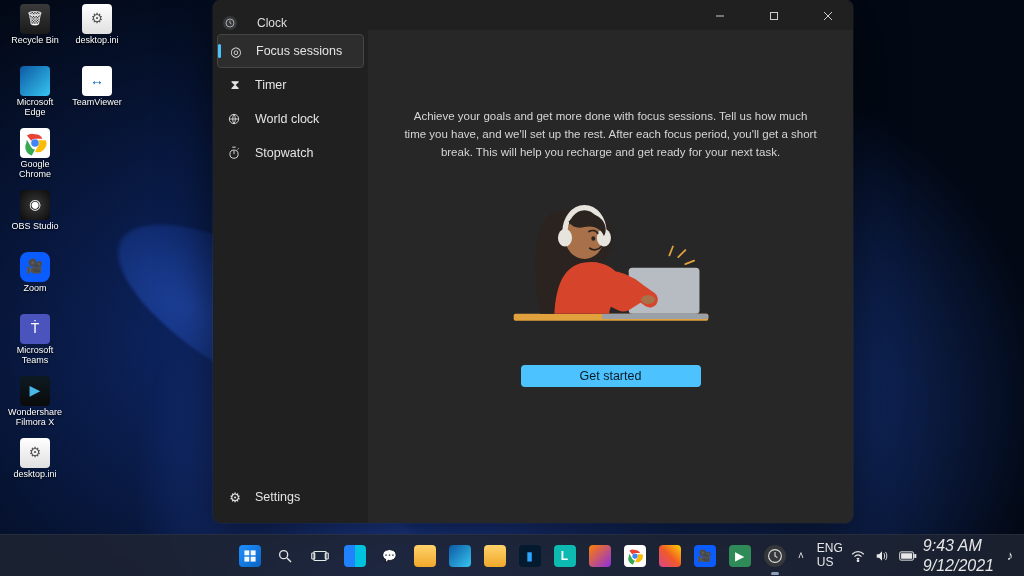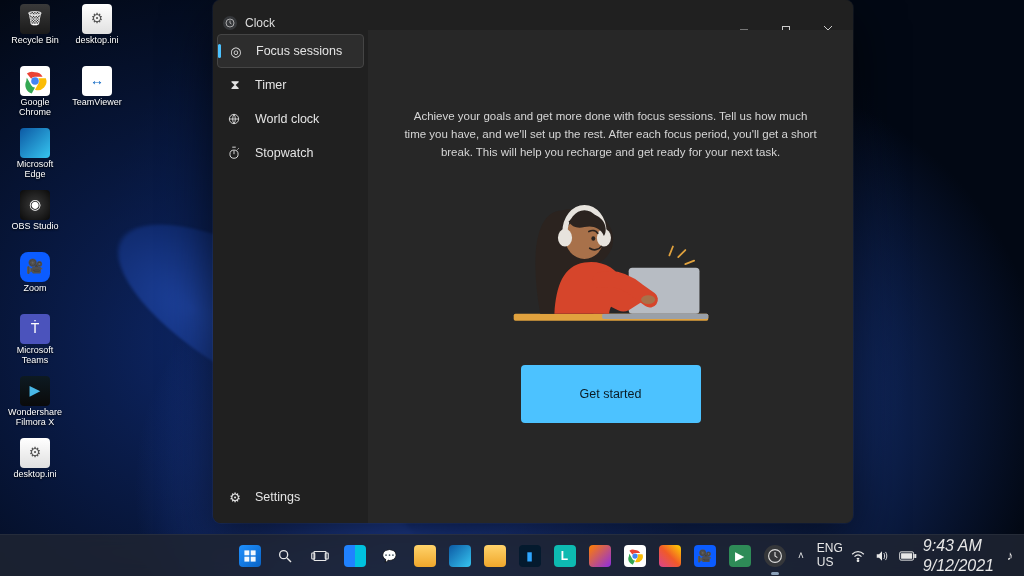--- a/index.html
+++ b/index.html
@@ -41,21 +41,21 @@
   .ic.ini2  { background:linear-gradient(#fff,#e0e0e0); color:#555;}
   .chrome-svg { width:26px; height:26px; }
 
   
   .window {
     position:absolute; left:213px; top:0px; width:640px; height:523px;
     background:#202020; color:#e8e8e8; border-radius:8px;
     box-shadow:0 18px 50px rgba(0,0,0,.65), 0 0 0 1px rgba(255,255,255,.06);
     display:flex; flex-direction:column; overflow:hidden;
   }
-  .titlebar { height:30px; display:flex; align-items:flex-start; padding:16px 4px 0 10px; background:#202020;}
+  .titlebar { height:30px; display:flex; align-items:flex-end; padding:16px 4px 0 10px; background:#202020;gap:12px;}
   .titlebar .app-icon { width:14px; height:14px; border-radius:50%; background:#35373a; margin-right:8px; display:flex; align-items:center; justify-content:center;}
   .titlebar .title { font-size:12px; color:#ddd; flex:1;}
   .winbtn { width:42px; height:28px; display:flex; align-items:center; justify-content:center; color:#ccc; font-size:10px; cursor:pointer;}
 
   .body { flex:1; display:flex; }
   .sidebar { width:155px; background:#202020; display:flex; flex-direction:column; padding:4px 4px;}
   .nav { flex:1; }
   .nav-item {
     display:flex; align-items:center; gap:12px; height:34px;
     padding:0 10px; border-radius:4px; color:#e4e4e4; font-size:12.5px;
@@ -69,21 +69,21 @@
 
   .main {
     flex:1; background:#272727; display:flex; flex-direction:column; align-items:center;
     padding:78px 28px 0 28px; text-align:center;
   }
   .main h1 { font-size:23px; font-weight:600; color:#fff; margin-bottom:10px; letter-spacing:.2px;}
   .main p.desc { font-size:11.5px; line-height:1.55; color:#d5d5d5; max-width:418px; margin-bottom:12px;}
   .illus { width:230px; height:170px; margin-bottom:22px;}
   .cta {
     background:#4cc2ff; border:none; color:#0a1b25; font-size:12.5px; font-weight:500;
-    padding:22px 0; width:180px; border-radius:4px; cursor:pointer;
+    padding:4px 0; width:180px; border-radius:4px; cursor:pointer;
   }
 
   
   .taskbar {
     position:absolute; left:0; right:0; bottom:0; height:42px;
     background:rgba(30,36,50,.86); backdrop-filter:blur(8px);
     display:flex; align-items:center; justify-content:center;
     border-top:1px solid rgba(255,255,255,.05);
   }
   .tb-center { display:flex; gap:3px; align-items:center;}
@@ -122,35 +122,35 @@
   <div class="petal p1"></div>
   <div class="petal p2"></div>
   <div class="petal p3"></div>
 
   <div class="desk-icons">
     <div class="di">
         <div class="ic bin">🗑</div>
         <span>Recycle Bin</span>
       </div>
     <div class="di">
+        <div class="ic edge"></div>
+        <span>Microsoft Edge</span>
+      </div>
+    <div class="di">
       <div class="ic chrome">
         <svg class="chrome-svg" viewBox="0 0 48 48">
             <circle cx="24" cy="24" r="22" fill="#fff"></circle>
             <path d="M24 8a16 16 0 0 1 14 8H24a8 8 0 0 0-7 4L9 10A16 16 0 0 1 24 8z" fill="#ea4335"></path>
             <path d="M8 24a16 16 0 0 1 1-6l8 14a8 8 0 0 0 7 4l-6 11A16 16 0 0 1 8 24z" fill="#34a853"></path>
             <path d="M24 40l6-11a8 8 0 0 0 0-10l14 0a16 16 0 0 1-20 21z" fill="#fbbc05"></path>
             <circle cx="24" cy="24" r="7" fill="#4285f4"></circle>
             <circle cx="24" cy="24" r="5" fill="#fff" opacity=".0"></circle>
           </svg>
       </div>
         <span>Google Chrome</span>
-      </div>
-    <div class="di">
-        <div class="ic edge"></div>
-        <span>Microsoft Edge</span>
       </div>
     <div class="di">
         <div class="ic obs">◉</div>
         <span>OBS Studio</span>
       </div>
     <div class="di">
         <div class="ic zoom">🎥</div>
         <span>Zoom</span>
       </div>
     <div class="di">

